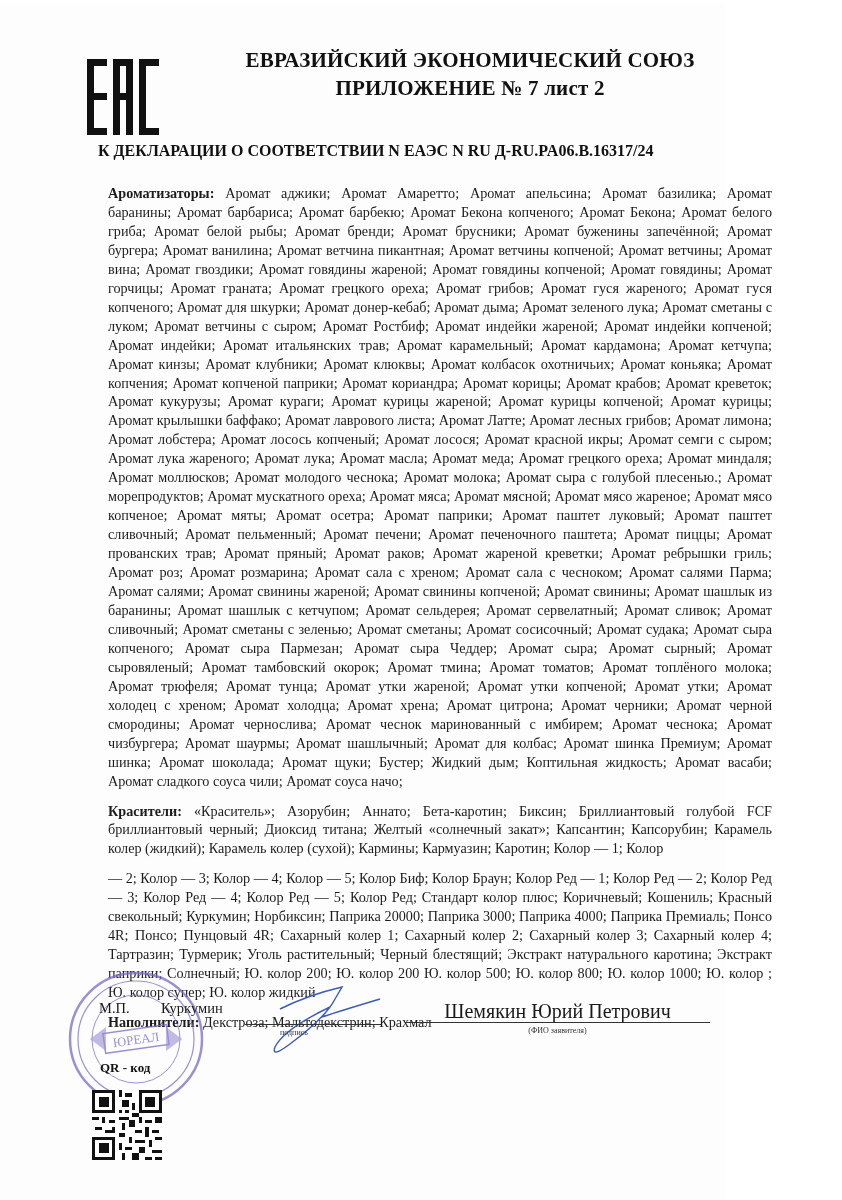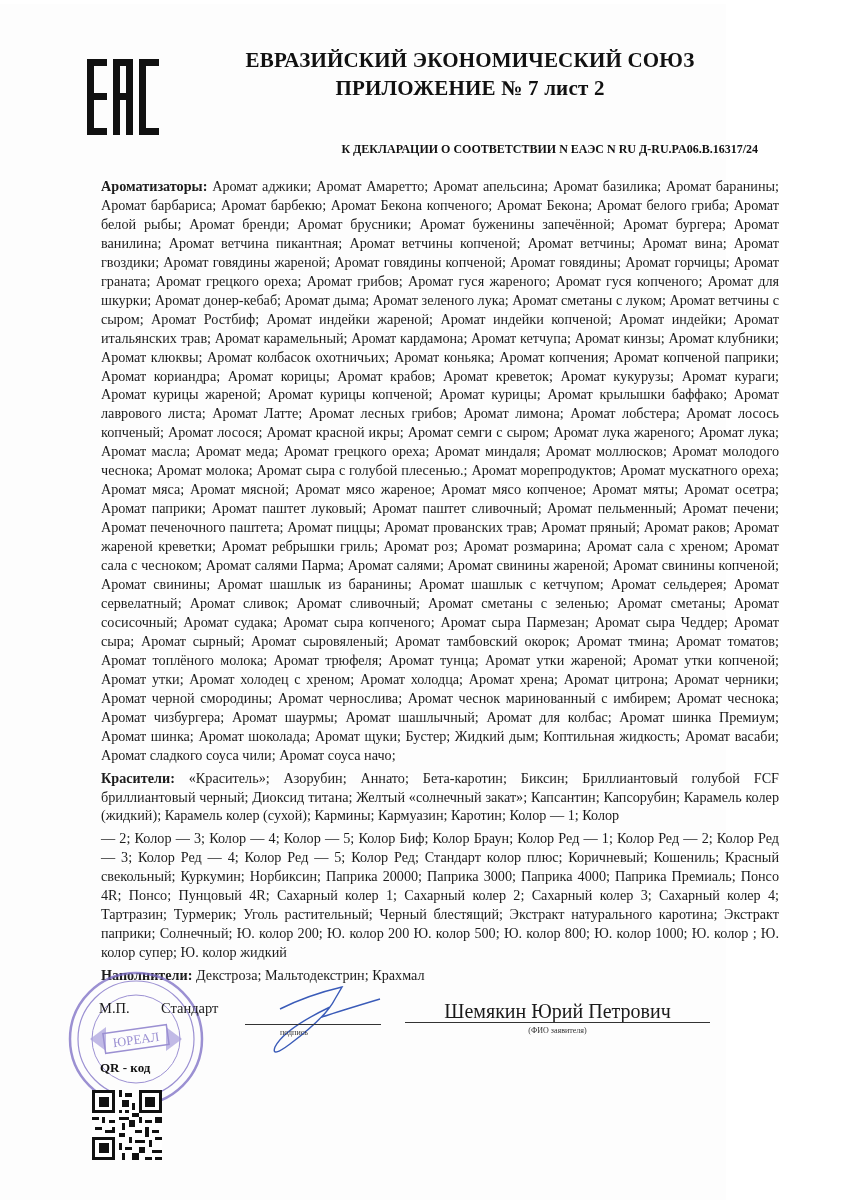--- a/index.html
+++ b/index.html
@@ -6,24 +6,24 @@
   body { width: 842px; height: 1200px; position: relative; overflow: hidden; font-family: "Liberation Serif", "DejaVu Serif", serif; color: #1a1a1a; }
   .page { position: absolute; left: 0; top: 4px; width: 726px; height: 1200px; background: #fdfdfd; }
 
   .eac-logo { position: absolute; left: 87px; top: 55px; width: 72px; height: 76px; }
   .eac-logo svg { width: 100%; height: 100%; display: block; }
 
   .title { position: absolute; left: 170px; width: 600px; text-align: center; font-weight: bold; font-size: 21px; letter-spacing: 0.2px; color: #111; }
   .title.t1 { top: 44px; }
   .title.t2 { top: 72px; }
 
-  .declaration { position: absolute; left: 98px; top: 138px; width: 660px; text-align: right; font-weight: bold; font-size: 12px; color: #111; }
+  .declaration { position: absolute; left: 98px; top: 138px; width: 660px; text-align: left; font-weight: bold; font-size: 16px; color: #111; }
 
   .body-text { position: absolute; left: 97px; top: 169px; width: 686px; font-size: 14.2px; line-height: 18.95px; text-align: justify; color: #1c1c1c; }
-  .body-text p { margin: 4px; }
+  .body-text p { margin: 11px; }
   .section-label { font-weight: bold; }
 
   .sign-row { position: absolute; top: 996px; left: 99px; font-size: 14.5px; color: #1a1a1a; }
   .mp { position: absolute; left: 0; top: 0; }
   .applicant { position: absolute; left: 62px; top: 0; }
 
   .sig-line { position: absolute; left: 245px; top: 1020px; width: 136px; border-top: 1px solid #333; }
   .sig-caption { position: absolute; left: 280px; top: 1024px; font-size: 8px; color: #333; }
   .signature { position: absolute; left: 230px; top: 965px; width: 160px; height: 90px; }
 
@@ -80,21 +80,21 @@
       <circle cx="70" cy="70" r="44" fill="none" stroke="#7b6cc4" stroke-width="1"></circle>
       <path d="M24 70 L40 58 L40 82 Z" fill="#8a7dd0" opacity="0.7"></path>
       <path d="M116 70 L100 58 L100 82 Z" fill="#8a7dd0" opacity="0.7"></path>
       <rect x="38" y="60" width="64" height="20" fill="none" stroke="#7b6cc4" stroke-width="1.5" transform="rotate(-8 70 70)"></rect>
       <text x="70" y="75" text-anchor="middle" font-size="13" fill="#7b6cc4" font-family="Liberation Serif, serif" transform="rotate(-8 70 70)">ЮРЕАЛ</text>
     </svg>
   </div>
 
   <div class="sign-row">
     <span class="mp">М.П.</span>
-    <span class="applicant">Стандарт</span>
+    <span class="applicant">Куркумин</span>
   </div>
 
   <div class="signature">
     <svg viewBox="0 0 160 90" xmlns="http://www.w3.org/2000/svg">
       <path d="M50 40 C70 30, 95 22, 112 18 L105 30 C98 44, 80 60, 60 75 C48 84, 42 86, 45 78 C52 64, 75 50, 100 38 L92 48 C110 42, 130 36, 150 30" fill="none" stroke="#3a5bb8" stroke-width="1.4"></path>
     </svg>
   </div>
   <div class="sig-line"></div>
   <div class="sig-caption">подпись</div>
 

